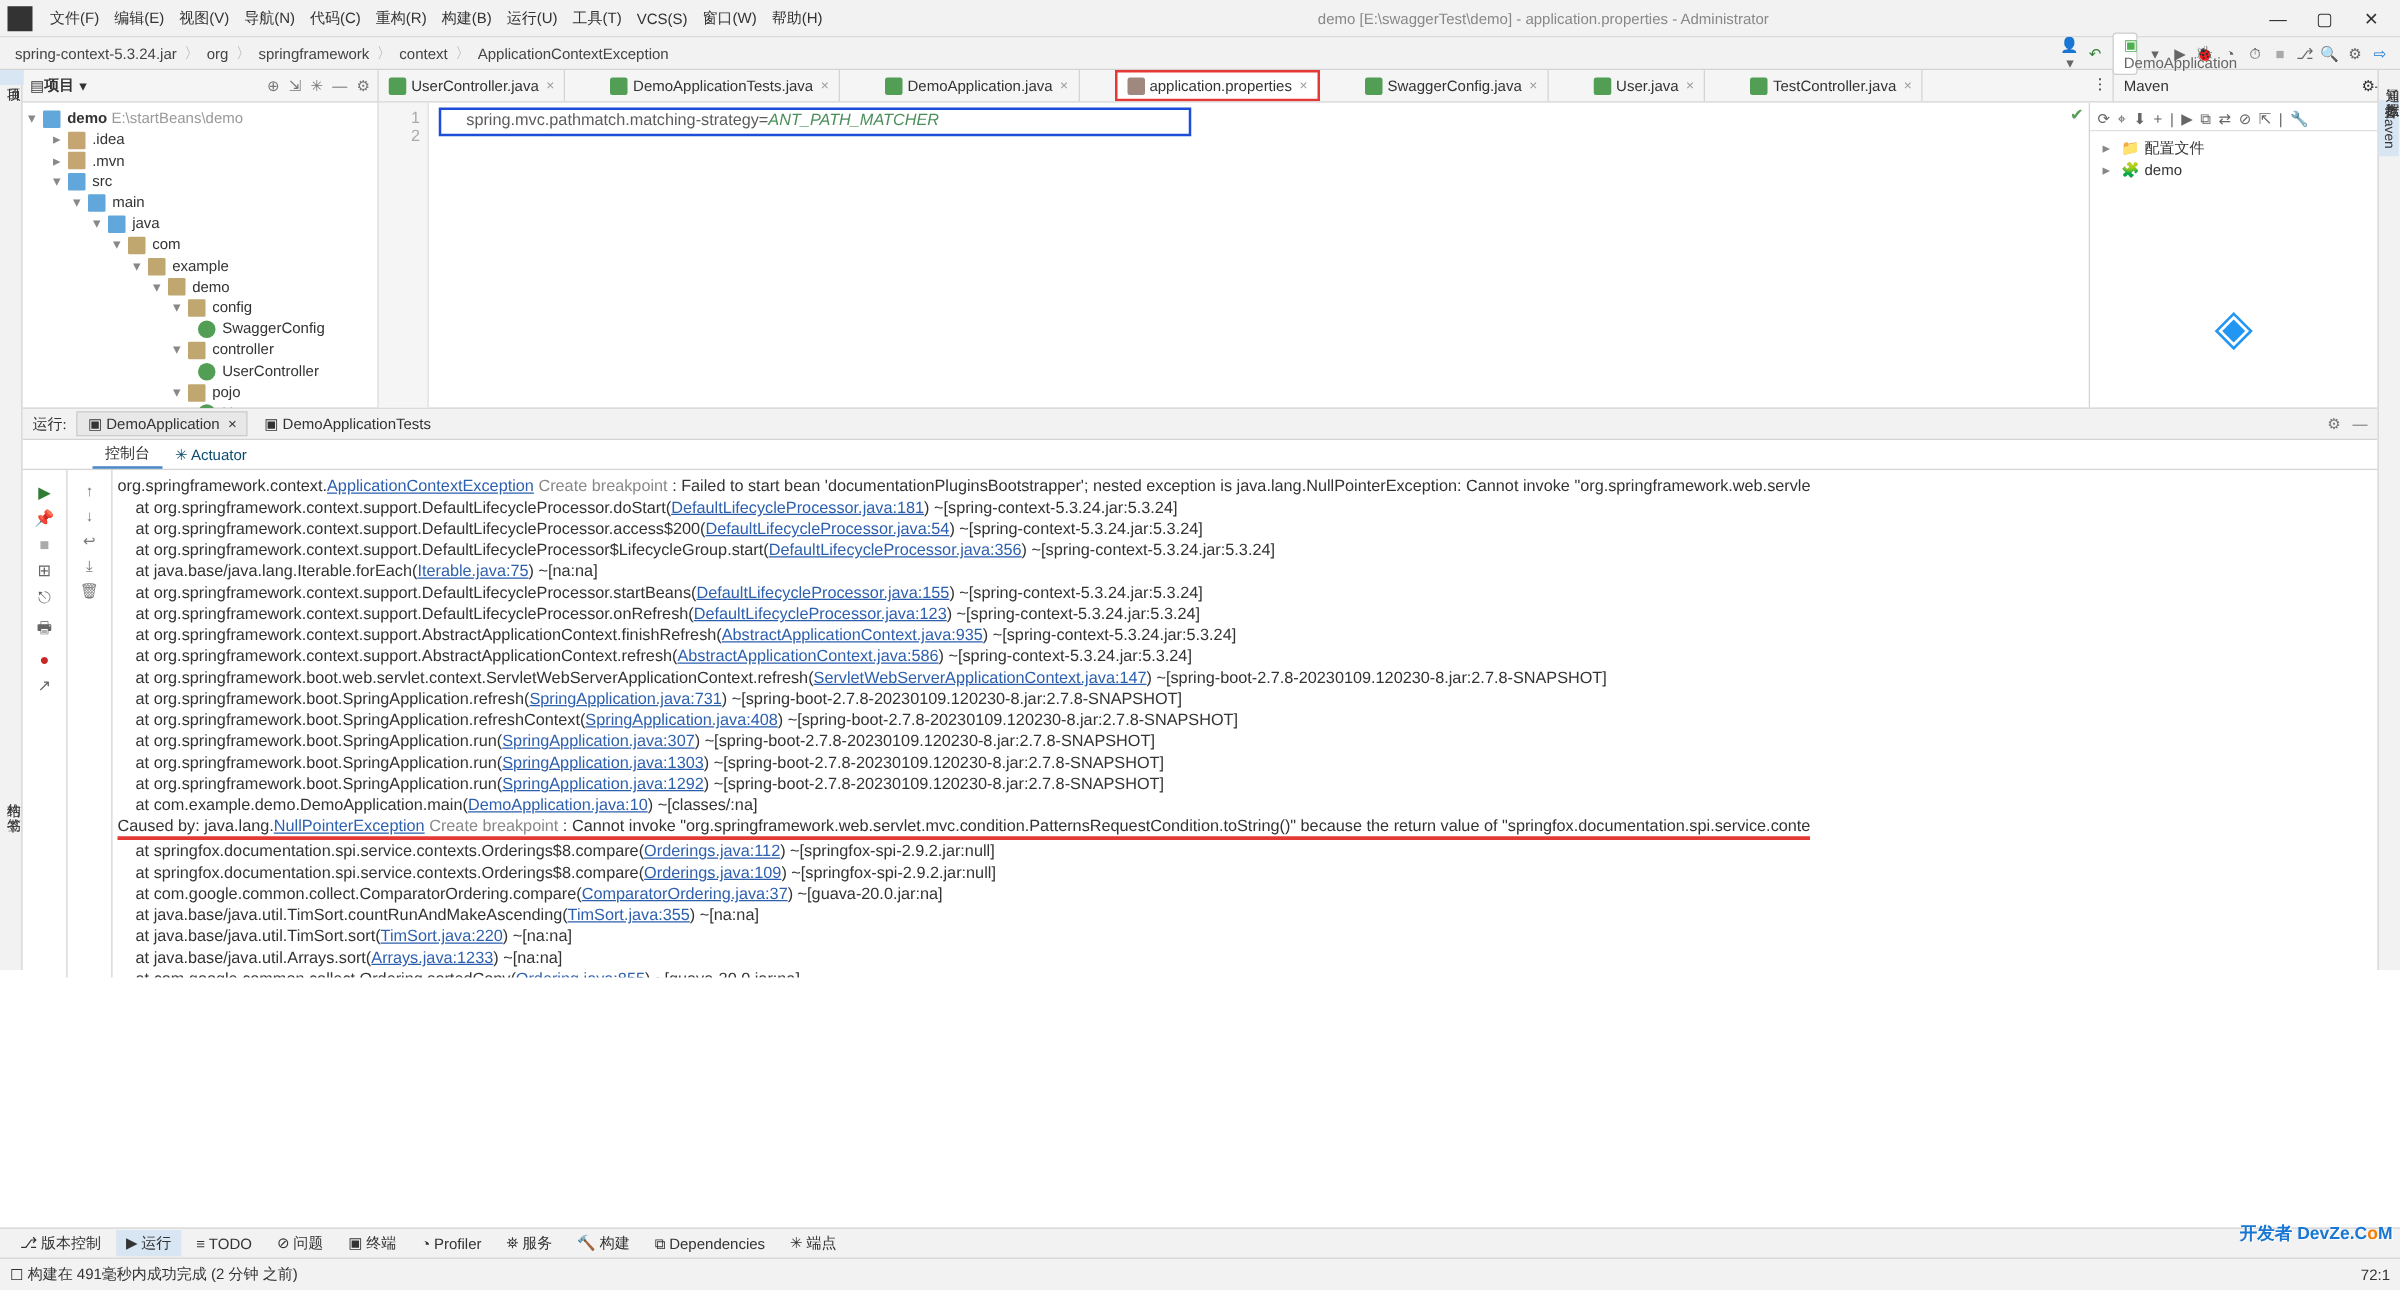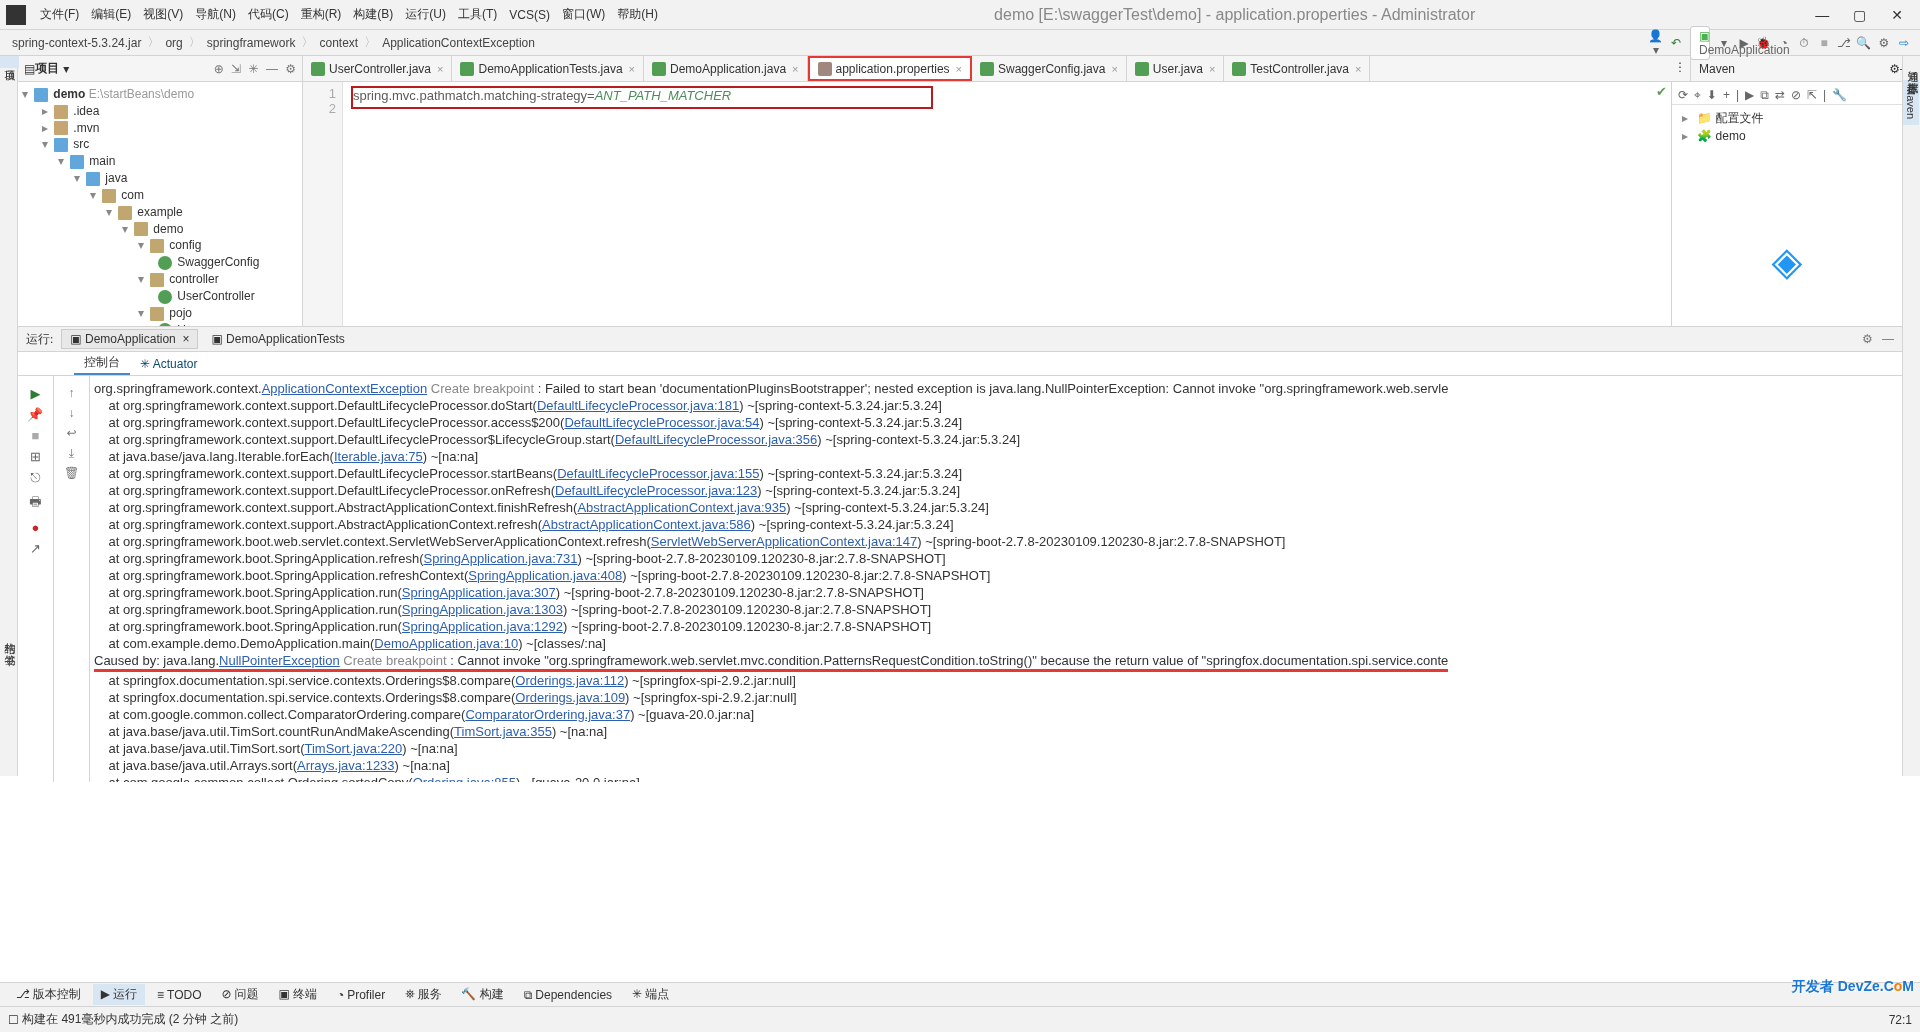--- a/index.html
+++ b/index.html
@@ -4,39 +4,39 @@
 <style>
 * { margin:0; padding:0; box-sizing:border-box; font-family:"Microsoft YaHei",Arial,sans-serif; }
 body { width:1920px; height:1032px; background:#fff; font-size:12px; color:#333; overflow:hidden; position:relative; }
 .row { display:flex; align-items:center; }
 .spacer { flex:1; }
 
 
 .titlebar { height:30px; background:#f2f2f2; border-bottom:1px solid #d4d4d4; padding:0 6px; }
 .titlebar .logo { width:20px; height:20px; background:#333; margin-right:8px; }
 .titlebar .menu-item { padding:3px 6px; cursor:pointer; font-size:12px; }
-.titlebar .title { flex:1; text-align:center; color:#888; font-size:16px; }
+.titlebar .title { flex:1; text-align:center; color:#888; font-size:12px; }
 .titlebar .win-btns span { display:inline-block; width:34px; height:28px; text-align:center; line-height:28px; font-size:14px; }
 
 
 .navbar { height:26px; background:#f2f2f2; border-bottom:1px solid #d4d4d4; padding:0 6px; font-size:12px; }
 .navbar span.crumb { padding:2px 6px; color:#444; }
 .navbar span.arrow { color:#aaa; }
 .navbar .tool-icons span { display:inline-block; width:20px; text-align:center; color:#666; }
 .navbar .run-config { background:#fff; border:1px solid #ccc; padding:2px 8px; border-radius:3px; margin:0 4px; }
 .navbar .run-config::before { content:"▣ "; color:#4caf50; }
 .navbar .run-icon { color:#2e7d32; }
 .navbar .bug-icon { color:#2e7d32; }
 
 
 .workrow { display:flex; height:26px; background:#f5f5f5; border-bottom:1px solid #d4d4d4; }
 .proj-header { width:285px; border-right:1px solid #d4d4d4; padding:0 6px; display:flex; align-items:center; }
 .proj-header .label { font-weight:bold; margin-right:4px; }
 .proj-header .icons span { margin-left:4px; color:#777; }
-.editor-tabs { flex:1; display:flex; align-items:stretch; overflow:hidden; }
+.editor-tabs { flex:1; display:flex; align-items:stretch; overflow:hidden;gap:28px; }
 .editor-tab { display:flex; align-items:center; padding:0 8px; border-right:1px solid #d4d4d4; font-size:12px; cursor:pointer; background:#f5f5f5; }
 .editor-tab.active { background:#fff; border-bottom:2px solid #fff; }
 .editor-tab.highlight { border:2px solid #e53935; }
 .editor-tab .ico { width:14px; height:14px; margin-right:4px; border-radius:2px; }
 .editor-tab .close { margin-left:6px; color:#999; font-size:11px; }
 .maven-header { width:230px; border-left:1px solid #d4d4d4; padding:0 8px; display:flex; align-items:center; }
 
 
 .side-tab-left { position:absolute; left:0; top:56px; width:18px; background:#f2f2f2; border-right:1px solid #d4d4d4; height:720px; }
 .side-tab-left span, .side-tab-right span { writing-mode:vertical-rl; padding:6px 2px; font-size:11px; display:block; }
@@ -47,21 +47,21 @@
 .tree-pane { width:285px; margin-left:18px; border-right:1px solid #d4d4d4; overflow:auto; padding:4px 0; }
 .tree-node { padding:1px 4px; white-space:nowrap; }
 .tree-node .twisty { display:inline-block; width:12px; color:#888; }
 .tree-node .ico { display:inline-block; width:14px; height:14px; vertical-align:middle; margin-right:2px; }
 .folder-ico { background:#62a7db; border-radius:1px; }
 .java-ico { background:#519e54; border-radius:50%; }
 .pkg-ico { background:#bfa76f; border-radius:1px; }
 .editor-pane { flex:1; display:flex; border-right:1px solid #d4d4d4; }
 .gutter { width:40px; background:#f5f5f5; border-right:1px solid #e0e0e0; text-align:right; padding:4px 6px 0 0; color:#aaa; font-family:Consolas,monospace; font-size:13px; }
 .code-area { flex:1; padding:4px 8px; font-family:Consolas,monospace; font-size:13px; position:relative; }
-.code-area .code-highlight { display:inline-block; border:2px solid #b91c1c; padding:0 200px 4px 0; }
+.code-area .code-highlight { display:inline-block; border:2px solid #1d4ed8; padding:0 200px 4px 20px; }
 .code-area .key { color:#5c5c5c; }
 .code-area .val { color:#4b8e5a; font-style:italic; }
 .editor-status { position:absolute; right:4px; top:2px; color:#5c9e5c; }
 .maven-pane { width:230px; margin-right:18px; padding:4px 0; }
 .maven-toolbar { padding:2px 6px; border-bottom:1px solid #e0e0e0; display:flex; gap:6px; color:#666; }
 .maven-tree { padding:4px 6px; }
 
 
 .run-header { height:26px; background:#f2f2f2; border-top:1px solid #d4d4d4; border-bottom:1px solid #d4d4d4; display:flex; align-items:center; padding:0 8px; margin-left:18px; margin-right:18px; }
 .run-header .label { margin-right:8px;font-family:Liberation Serif, serif; }

